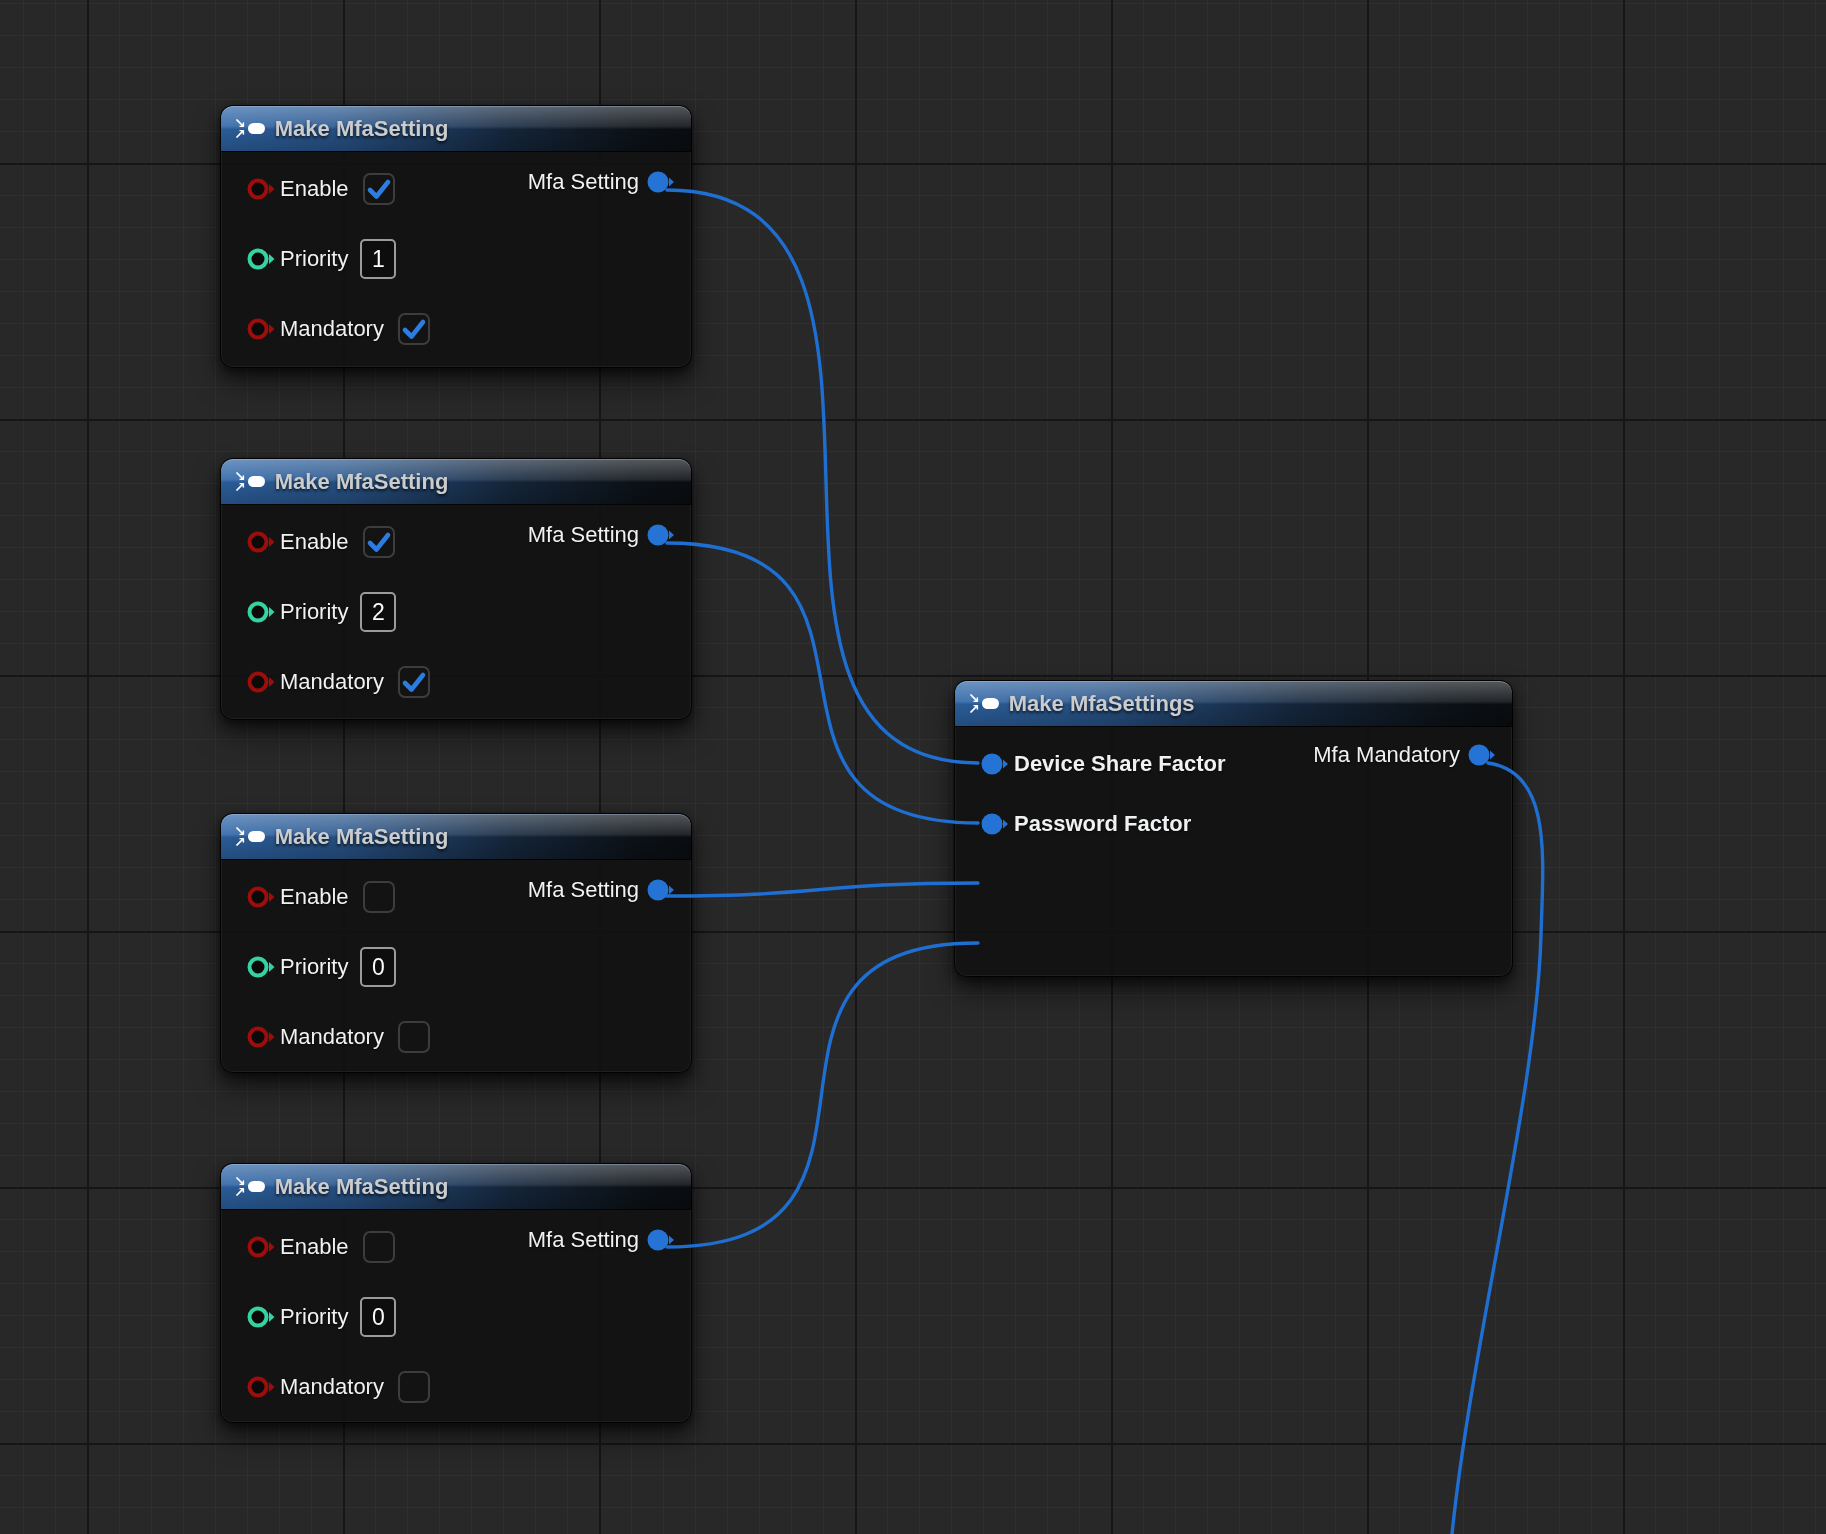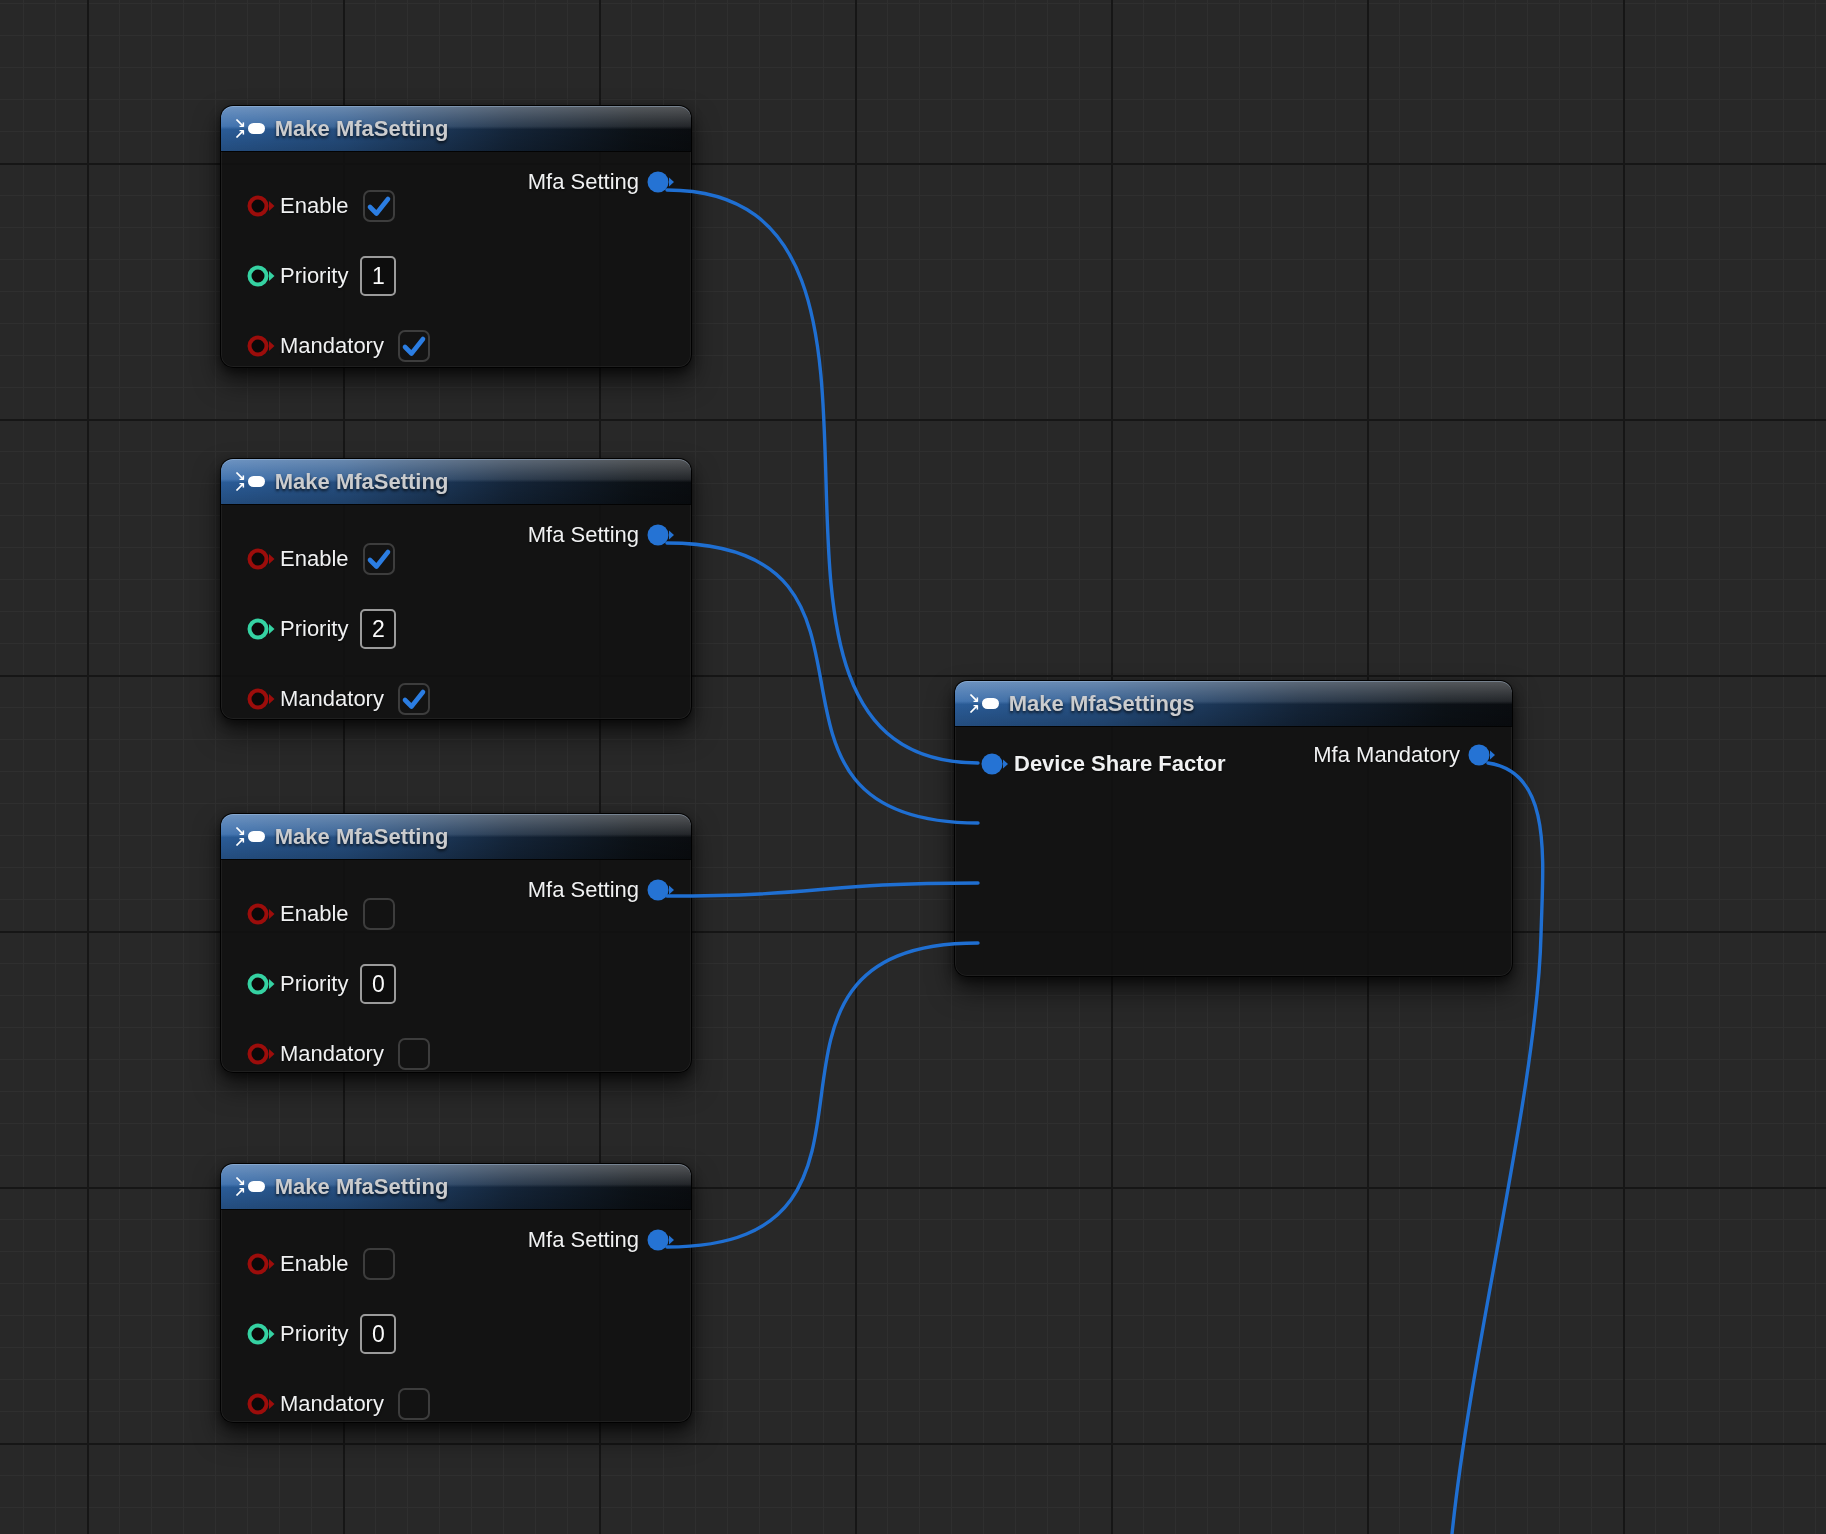--- a/index.html
+++ b/index.html
@@ -43,21 +43,21 @@
     color:#fff;font-family:"DejaVu Sans",sans-serif;
     font-size:14px;line-height:11px;font-weight:700;
   }
   .struct-icon .pill{width:17px;height:11px;border-radius:6px;background:#fff;margin-left:2px;}
   .node-title{
     font-size:22px;font-weight:700;
     color:var(--title-text,#cbccce);
     text-shadow:0 2px 3px rgba(0,0,0,0.7);
     white-space:nowrap;
   }
-  .rows{padding-top:20px;}
+  .rows{padding-top:3px;}
   .rows.tight{padding-top:8px;font-weight:bold;}
   .pin-row{display:flex;align-items:center;height:70px;padding-left:26px;}
   .rows.tight .pin-row{height:60px;}
   .pin{flex:0 0 auto;}
   .pin-label{
     margin-left:3px;
     font-size:22px;color:var(--label-text,#f0f1f2);
     text-shadow:0 1px 2px rgba(0,0,0,0.6);
     white-space:nowrap;
   }
@@ -330,20 +330,27 @@
       <span class="node-title">Make MfaSettings</span>
     </div>
     <div class="rows tight">
       <div class="pin-row">
         <svg class="pin pin-glyph pin-struct" width="30" height="26" viewBox="0 0 30 26">
           <circle cx="11" cy="13" r="10.5"></circle>
             <polygon points="22,8.5 22,17.5 27,13"></polygon>
         </svg>
         <span class="pin-label">Device Share Factor</span>
       </div>
+      <div class="pin-row">
+        <svg class="pin pin-glyph pin-struct" width="30" height="26" viewBox="0 0 30 26">
+          <circle cx="11" cy="13" r="10.5"></circle>
+            <polygon points="22,8.5 22,17.5 27,13"></polygon>
+        </svg>
+        <span class="pin-label">Password Factor</span>
+      </div>
     </div>
     <div class="out-row" style="top:61px">
       <span class="pin-label">Mfa Mandatory</span>
       <svg class="pin pin-glyph pin-struct" width="30" height="26" viewBox="0 0 30 26">
         <circle cx="13" cy="13" r="10.5"></circle>
           <polygon points="24,8.5 24,17.5 29,13"></polygon>
       </svg>
     </div>
   </div>
 

